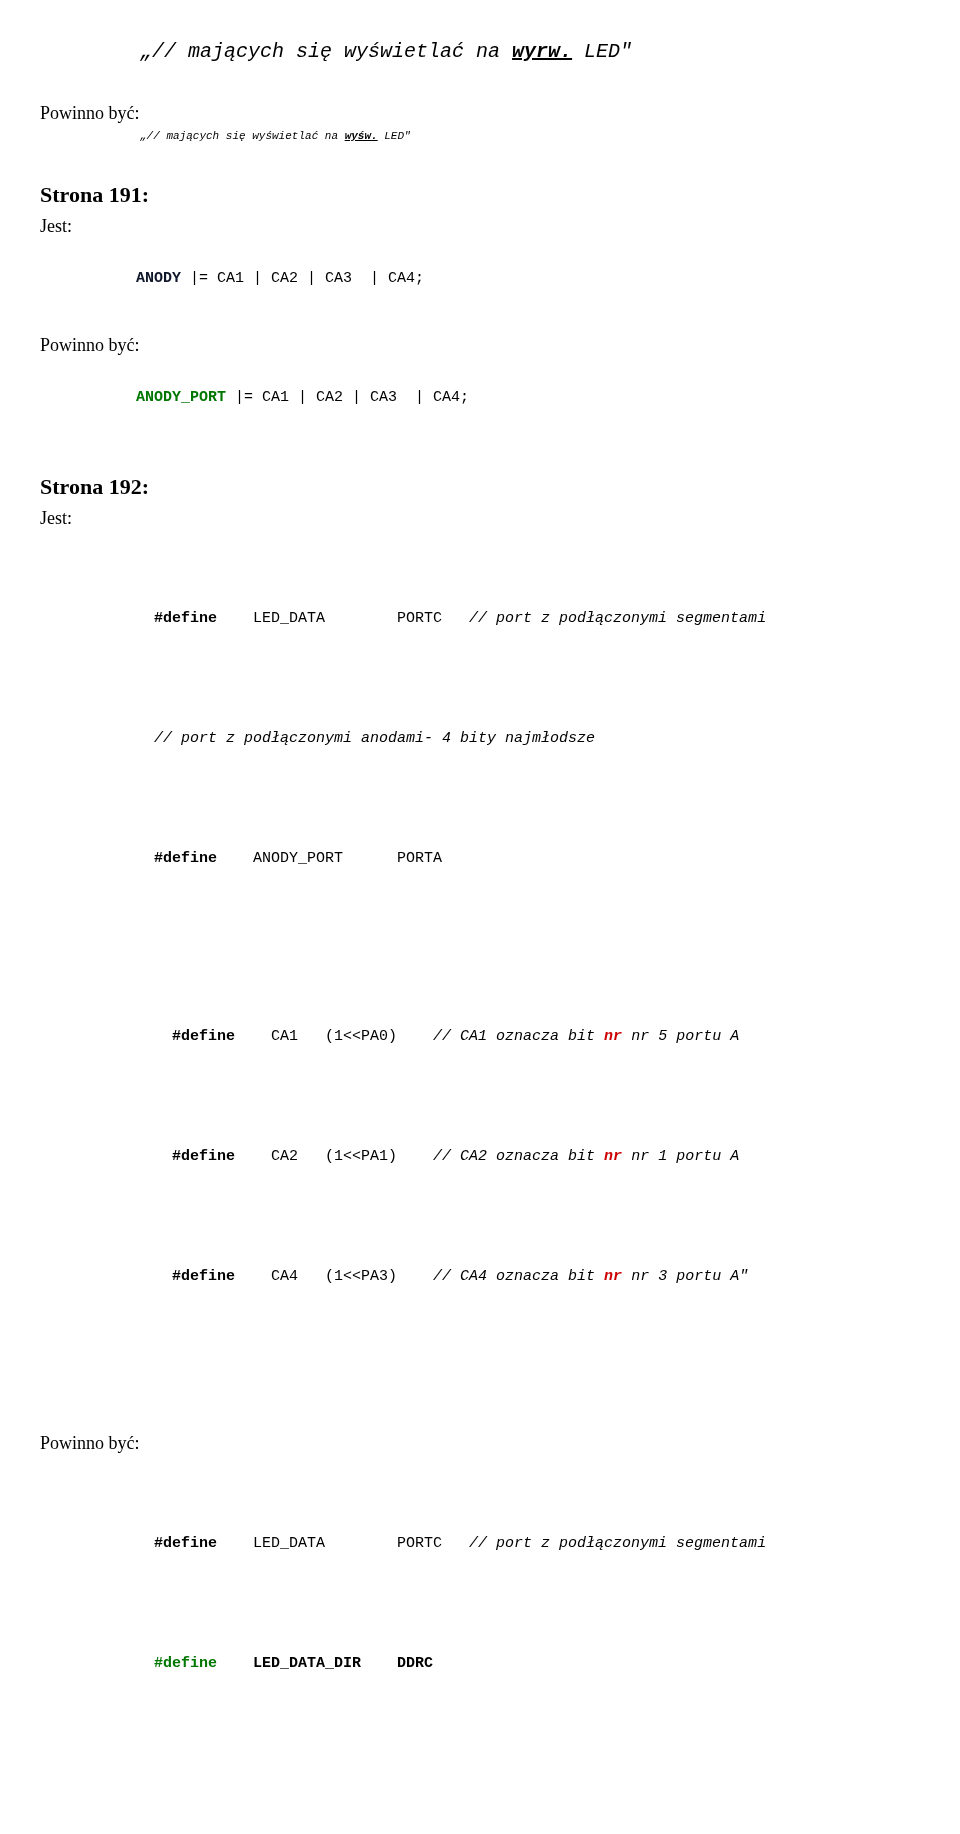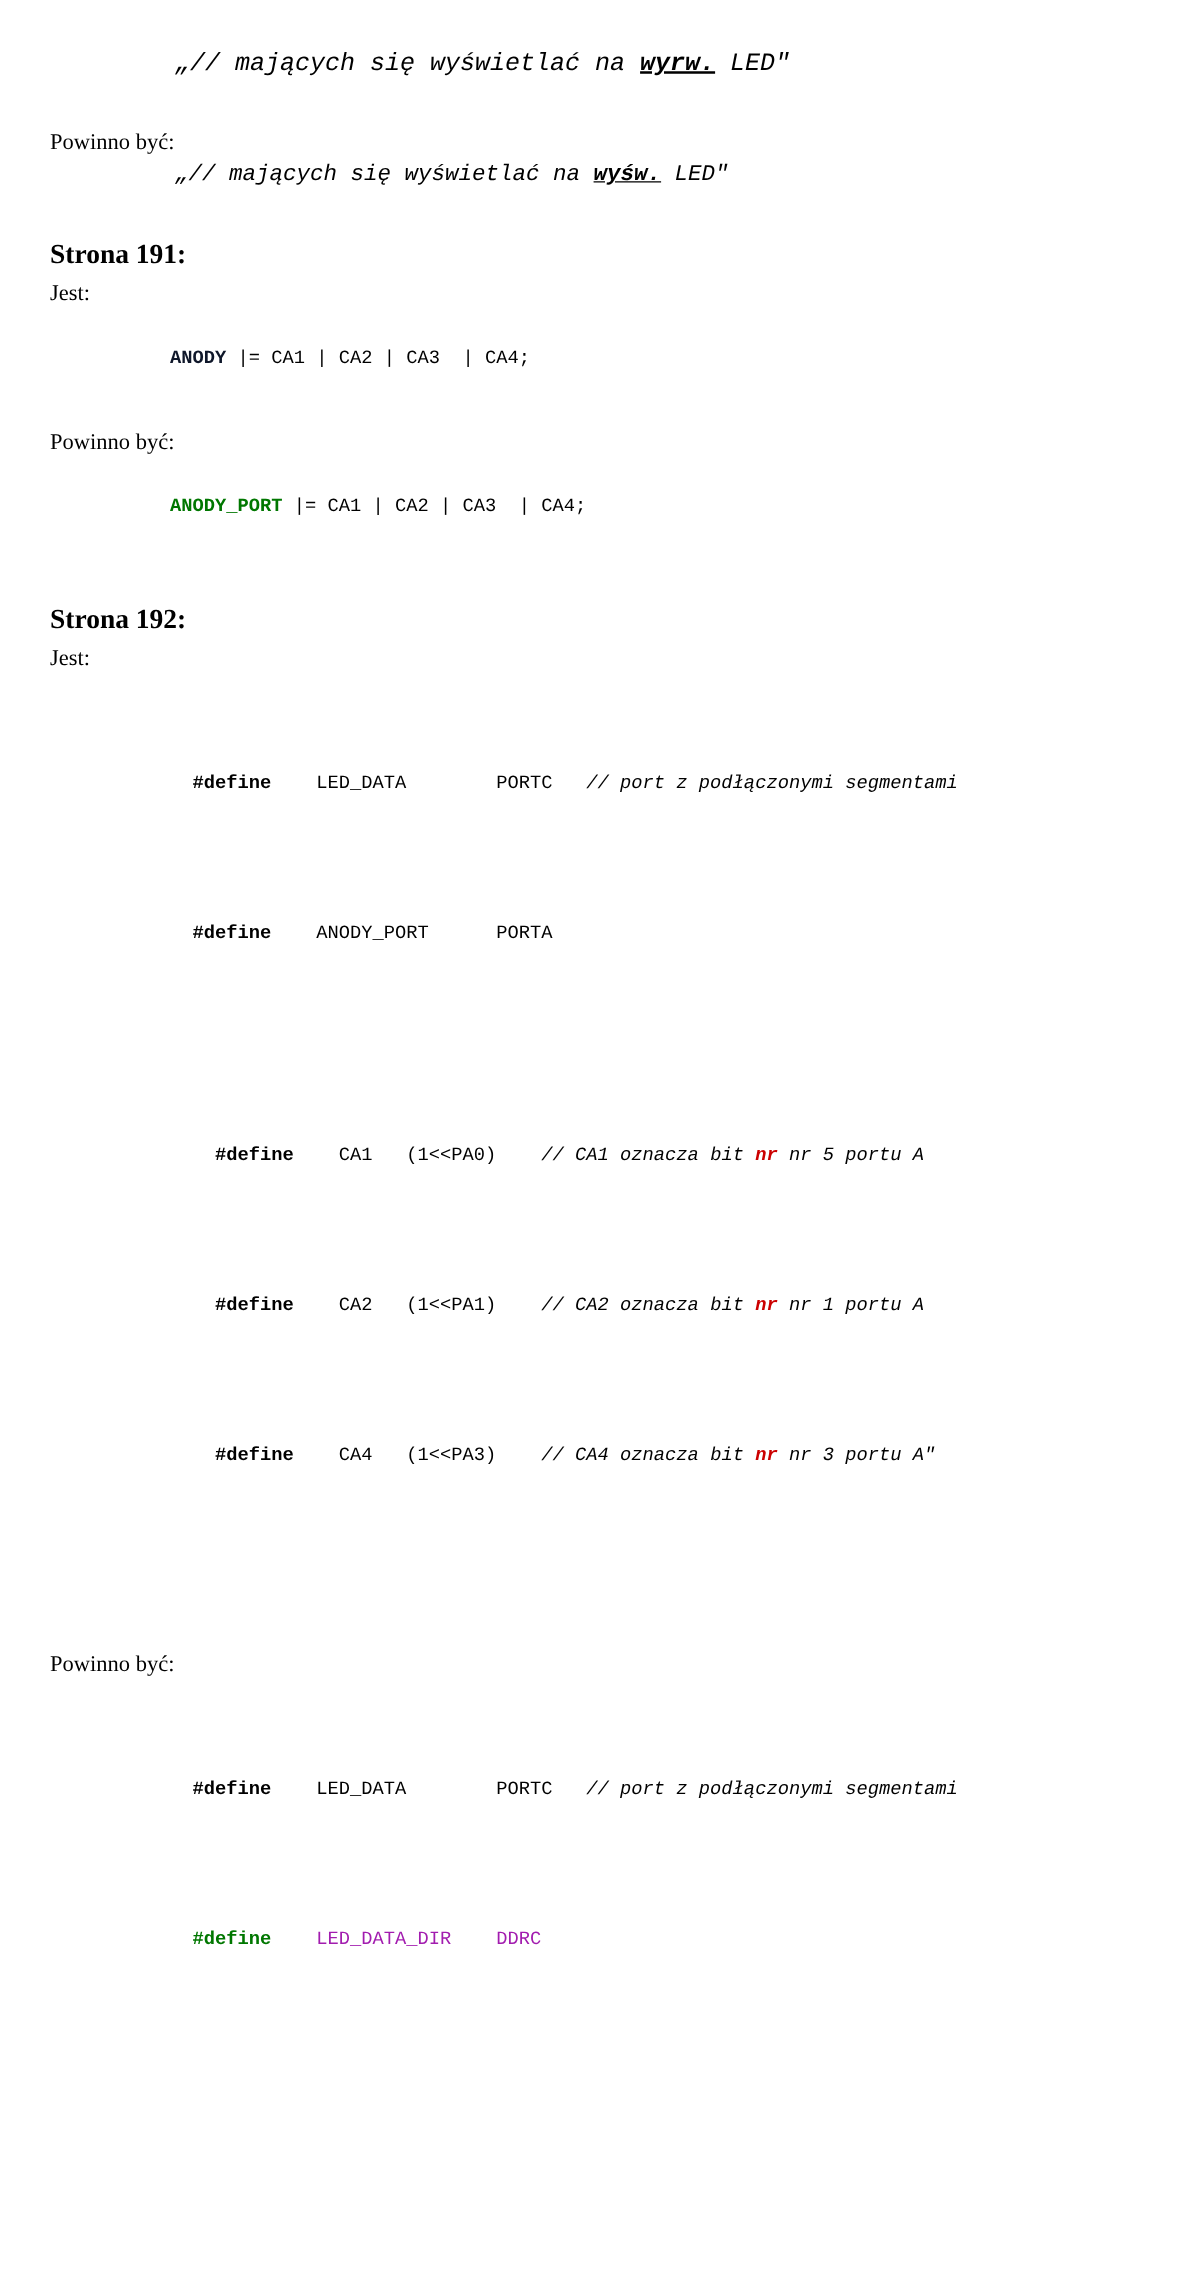--- a/index.html
+++ b/index.html
@@ -37,21 +37,21 @@
 <body>
 
 <div style="margin-bottom: 10px; margin-top: 10px;">
   <div style="margin-left: 100px; font-family: 'Courier New', monospace; font-style: italic; font-size: 20px;">
     <span>„// mających się wyświetlać na </span><span style="font-weight: bold; text-decoration: underline;">wyrw.</span><span> LED″</span>
   </div>
 </div>
 
 <div style="margin-top: 40px; margin-bottom: 10px;">
   <div style="font-size: 18px; margin-bottom: 6px;">Powinno być:</div>
-  <div style="margin-left: 100px; font-family: 'Courier New', monospace; font-style: italic; font-size: 18px;">
+  <div style="margin-left: 100px; font-family: 'Courier New', monospace; font-style: italic; font-size: 11px;">
     <span>„// mających się wyświetlać na </span><span style="font-weight: bold; text-decoration: underline;">wyśw.</span><span> LED″</span>
   </div>
 </div>
 
 <div style="margin-top: 40px;">
   <div class="section-header">Strona 191:</div>
   <div class="label">Jest:</div>
   <div class="code-block">
     <span style="color: #0f172a; font-weight: bold;">ANODY</span><span> |= CA1 | CA2 | CA3  | CA4;</span>
   </div>
@@ -63,20 +63,23 @@
 
 <div style="margin-top: 40px;">
   <div class="section-header">Strona 192:</div>
   <div class="label">Jest:</div>
 
   <div class="code-block" style="margin-left: 60px;">
     <div>
       <span style="font-weight: bold;">#define</span><span>    LED_DATA        PORTC   </span><span style="font-style: italic;">// port z podłączonymi segmentami</span>
     </div>
     <div>
+      <span style="font-style: italic;">// port z podłączonymi anodami- 4 bity najmłodsze</span>
+    </div>
+    <div>
       <span style="font-weight: bold;">#define</span><span>    ANODY_PORT      PORTA</span>
     </div>
     <div style="margin-top: 10px;">
       <div>
         <span style="font-weight: bold;">#define</span><span>    CA1   (1&lt;&lt;PA0)    </span><span style="font-style: italic;">// CA1 oznacza bit </span><span style="color: #cc0000; font-weight: bold; font-style: italic;">nr</span><span style="font-style: italic;"> nr </span><span style="font-style: italic;">5 portu A</span>
       </div>
       <div>
         <span style="font-weight: bold;">#define</span><span>    CA2   (1&lt;&lt;PA1)    </span><span style="font-style: italic;">// CA2 oznacza bit </span><span style="color: #cc0000; font-weight: bold; font-style: italic;">nr</span><span style="font-style: italic;"> nr </span><span style="font-style: italic;">1 portu A</span>
       </div>
       <div>
@@ -84,19 +87,19 @@
       </div>
     </div>
   </div>
 
   <div class="label" style="margin-top: 24px;">Powinno być:</div>
   <div class="code-block" style="margin-left: 60px;">
     <div>
       <span style="font-weight: bold;">#define</span><span>    LED_DATA        PORTC   </span><span style="font-style: italic;">// port z podłączonymi segmentami</span>
     </div>
     <div>
-      <span style="color: #007700; font-weight: bold;">#define</span><span style="color: #a21caf; font-weight: normal;">    LED_DATA_DIR    DDRC</span>
+      <span style="color: #007700; font-weight: bold;">#define</span><span style="color: #000000; font-weight: bold;">    LED_DATA_DIR    DDRC</span>
     </div>
     
     
     
   </div>
 </div>
 
 </body></html>

